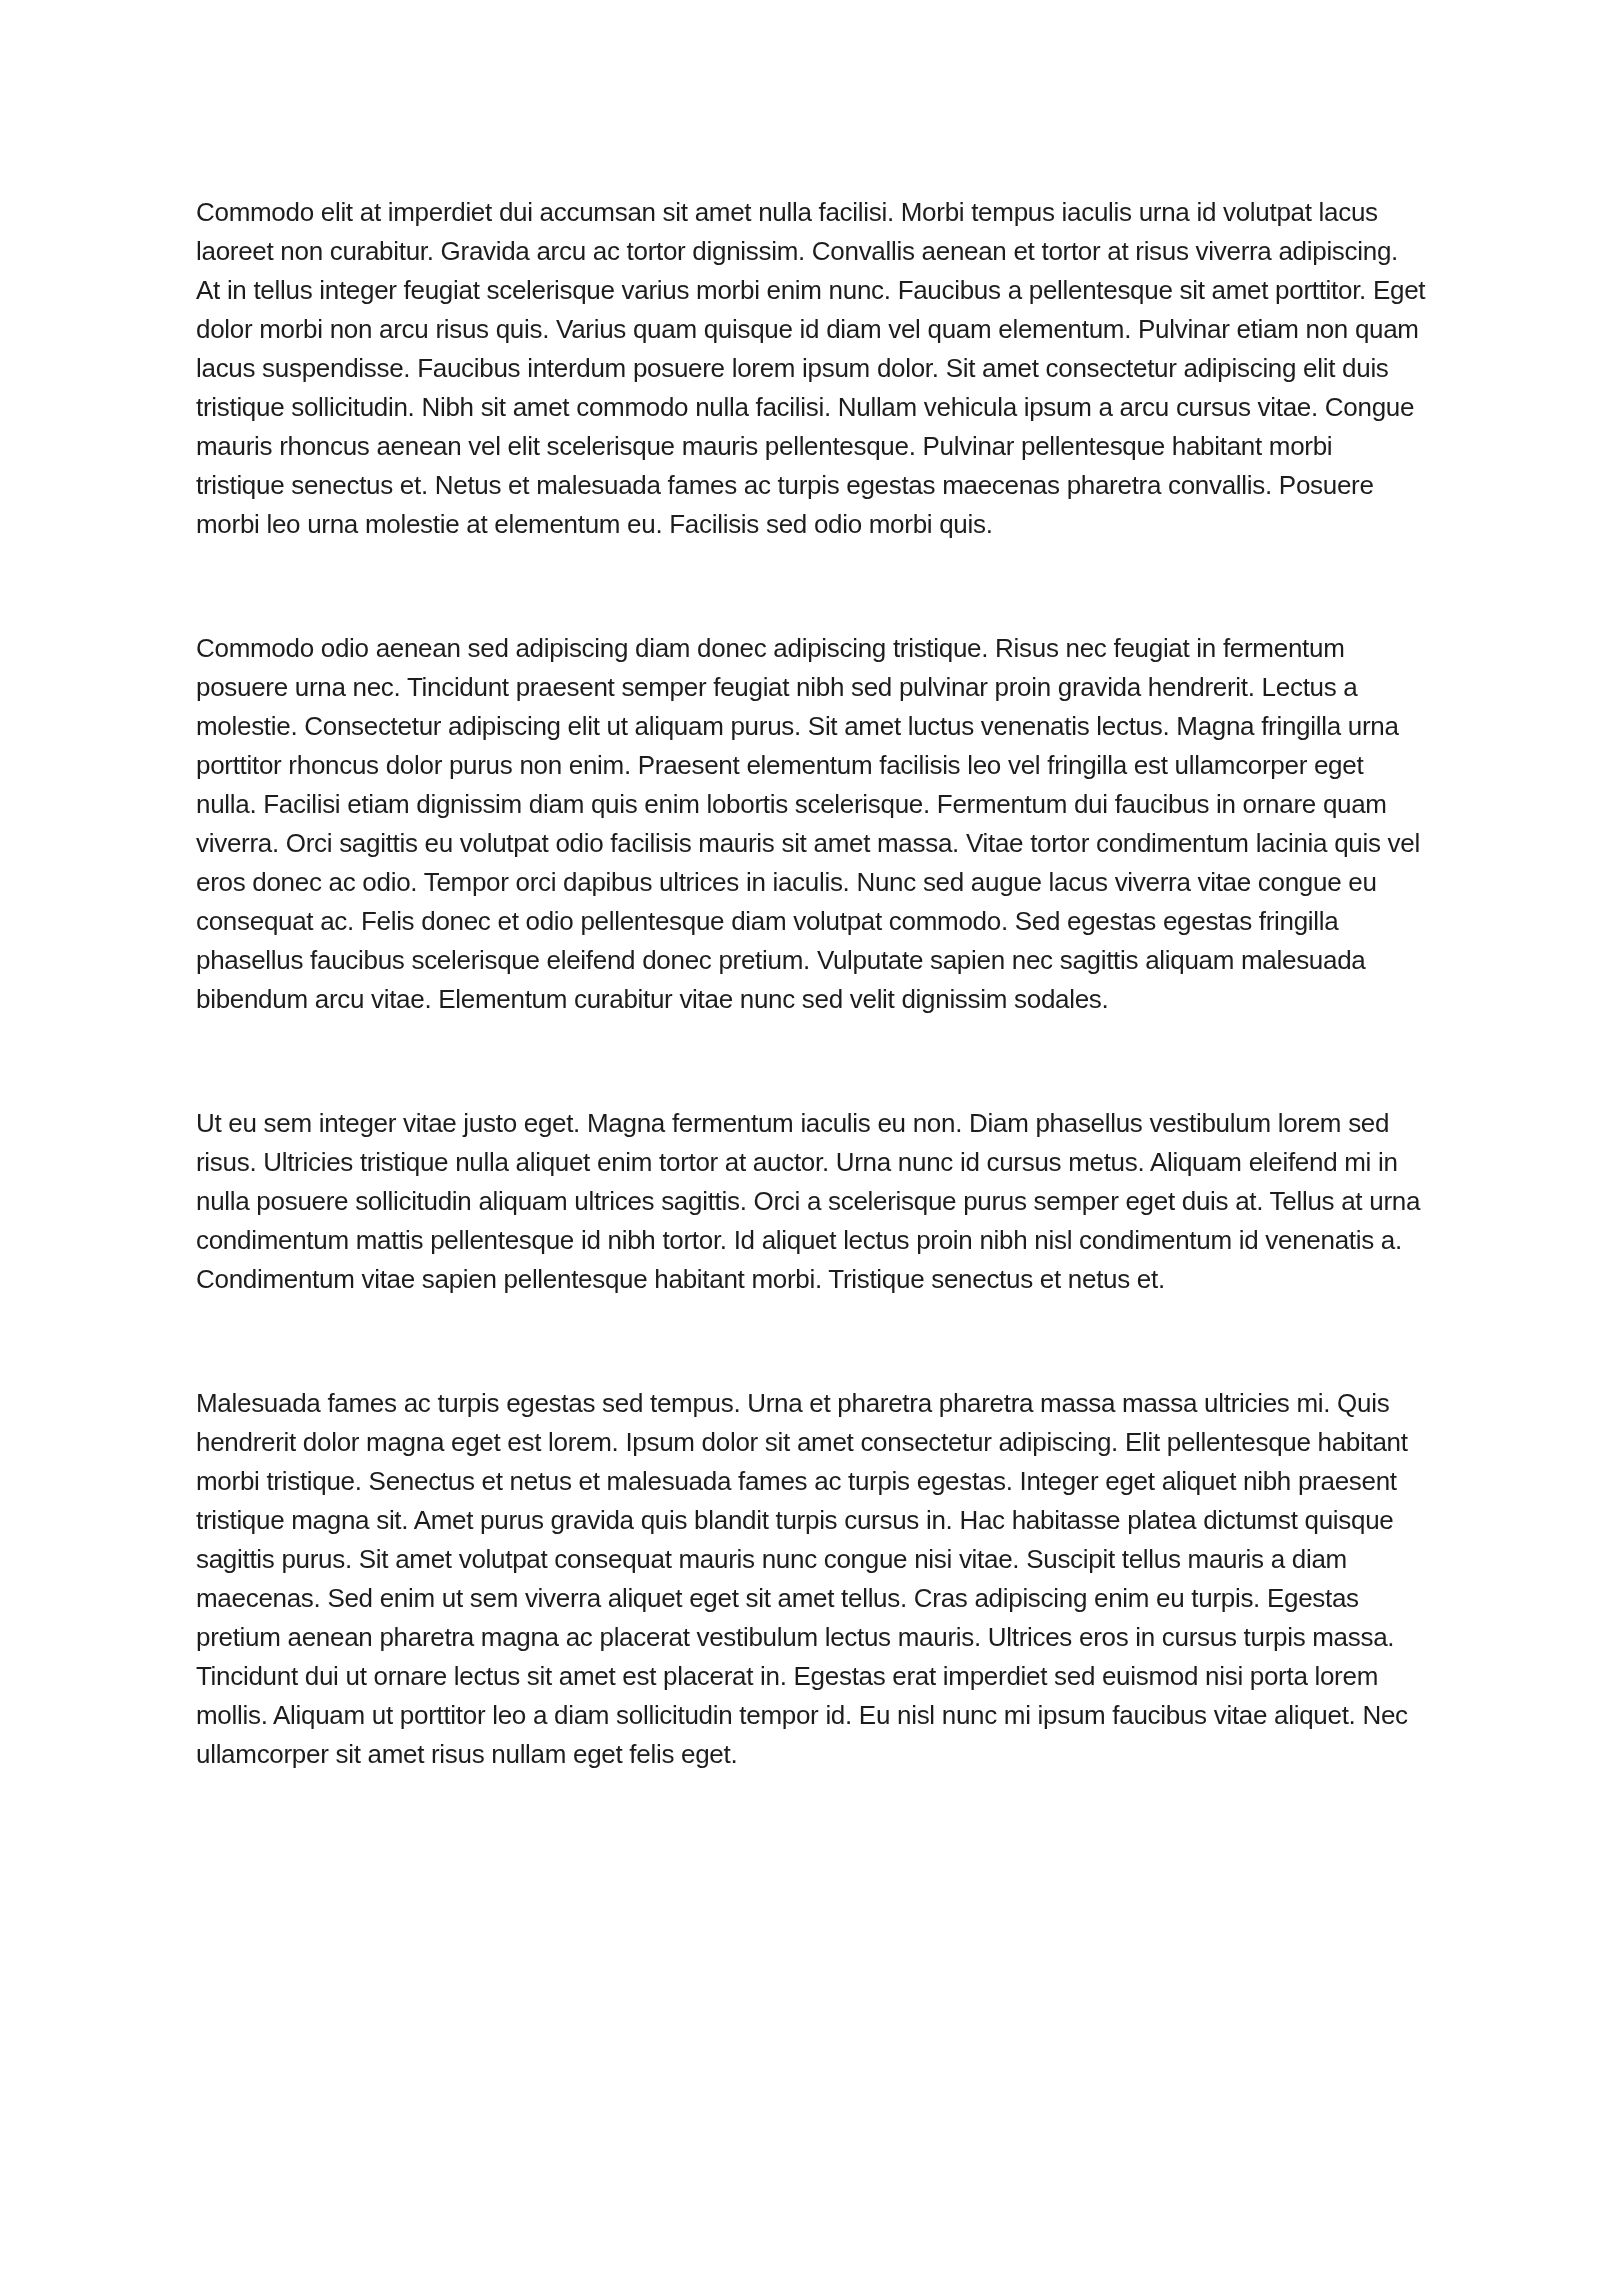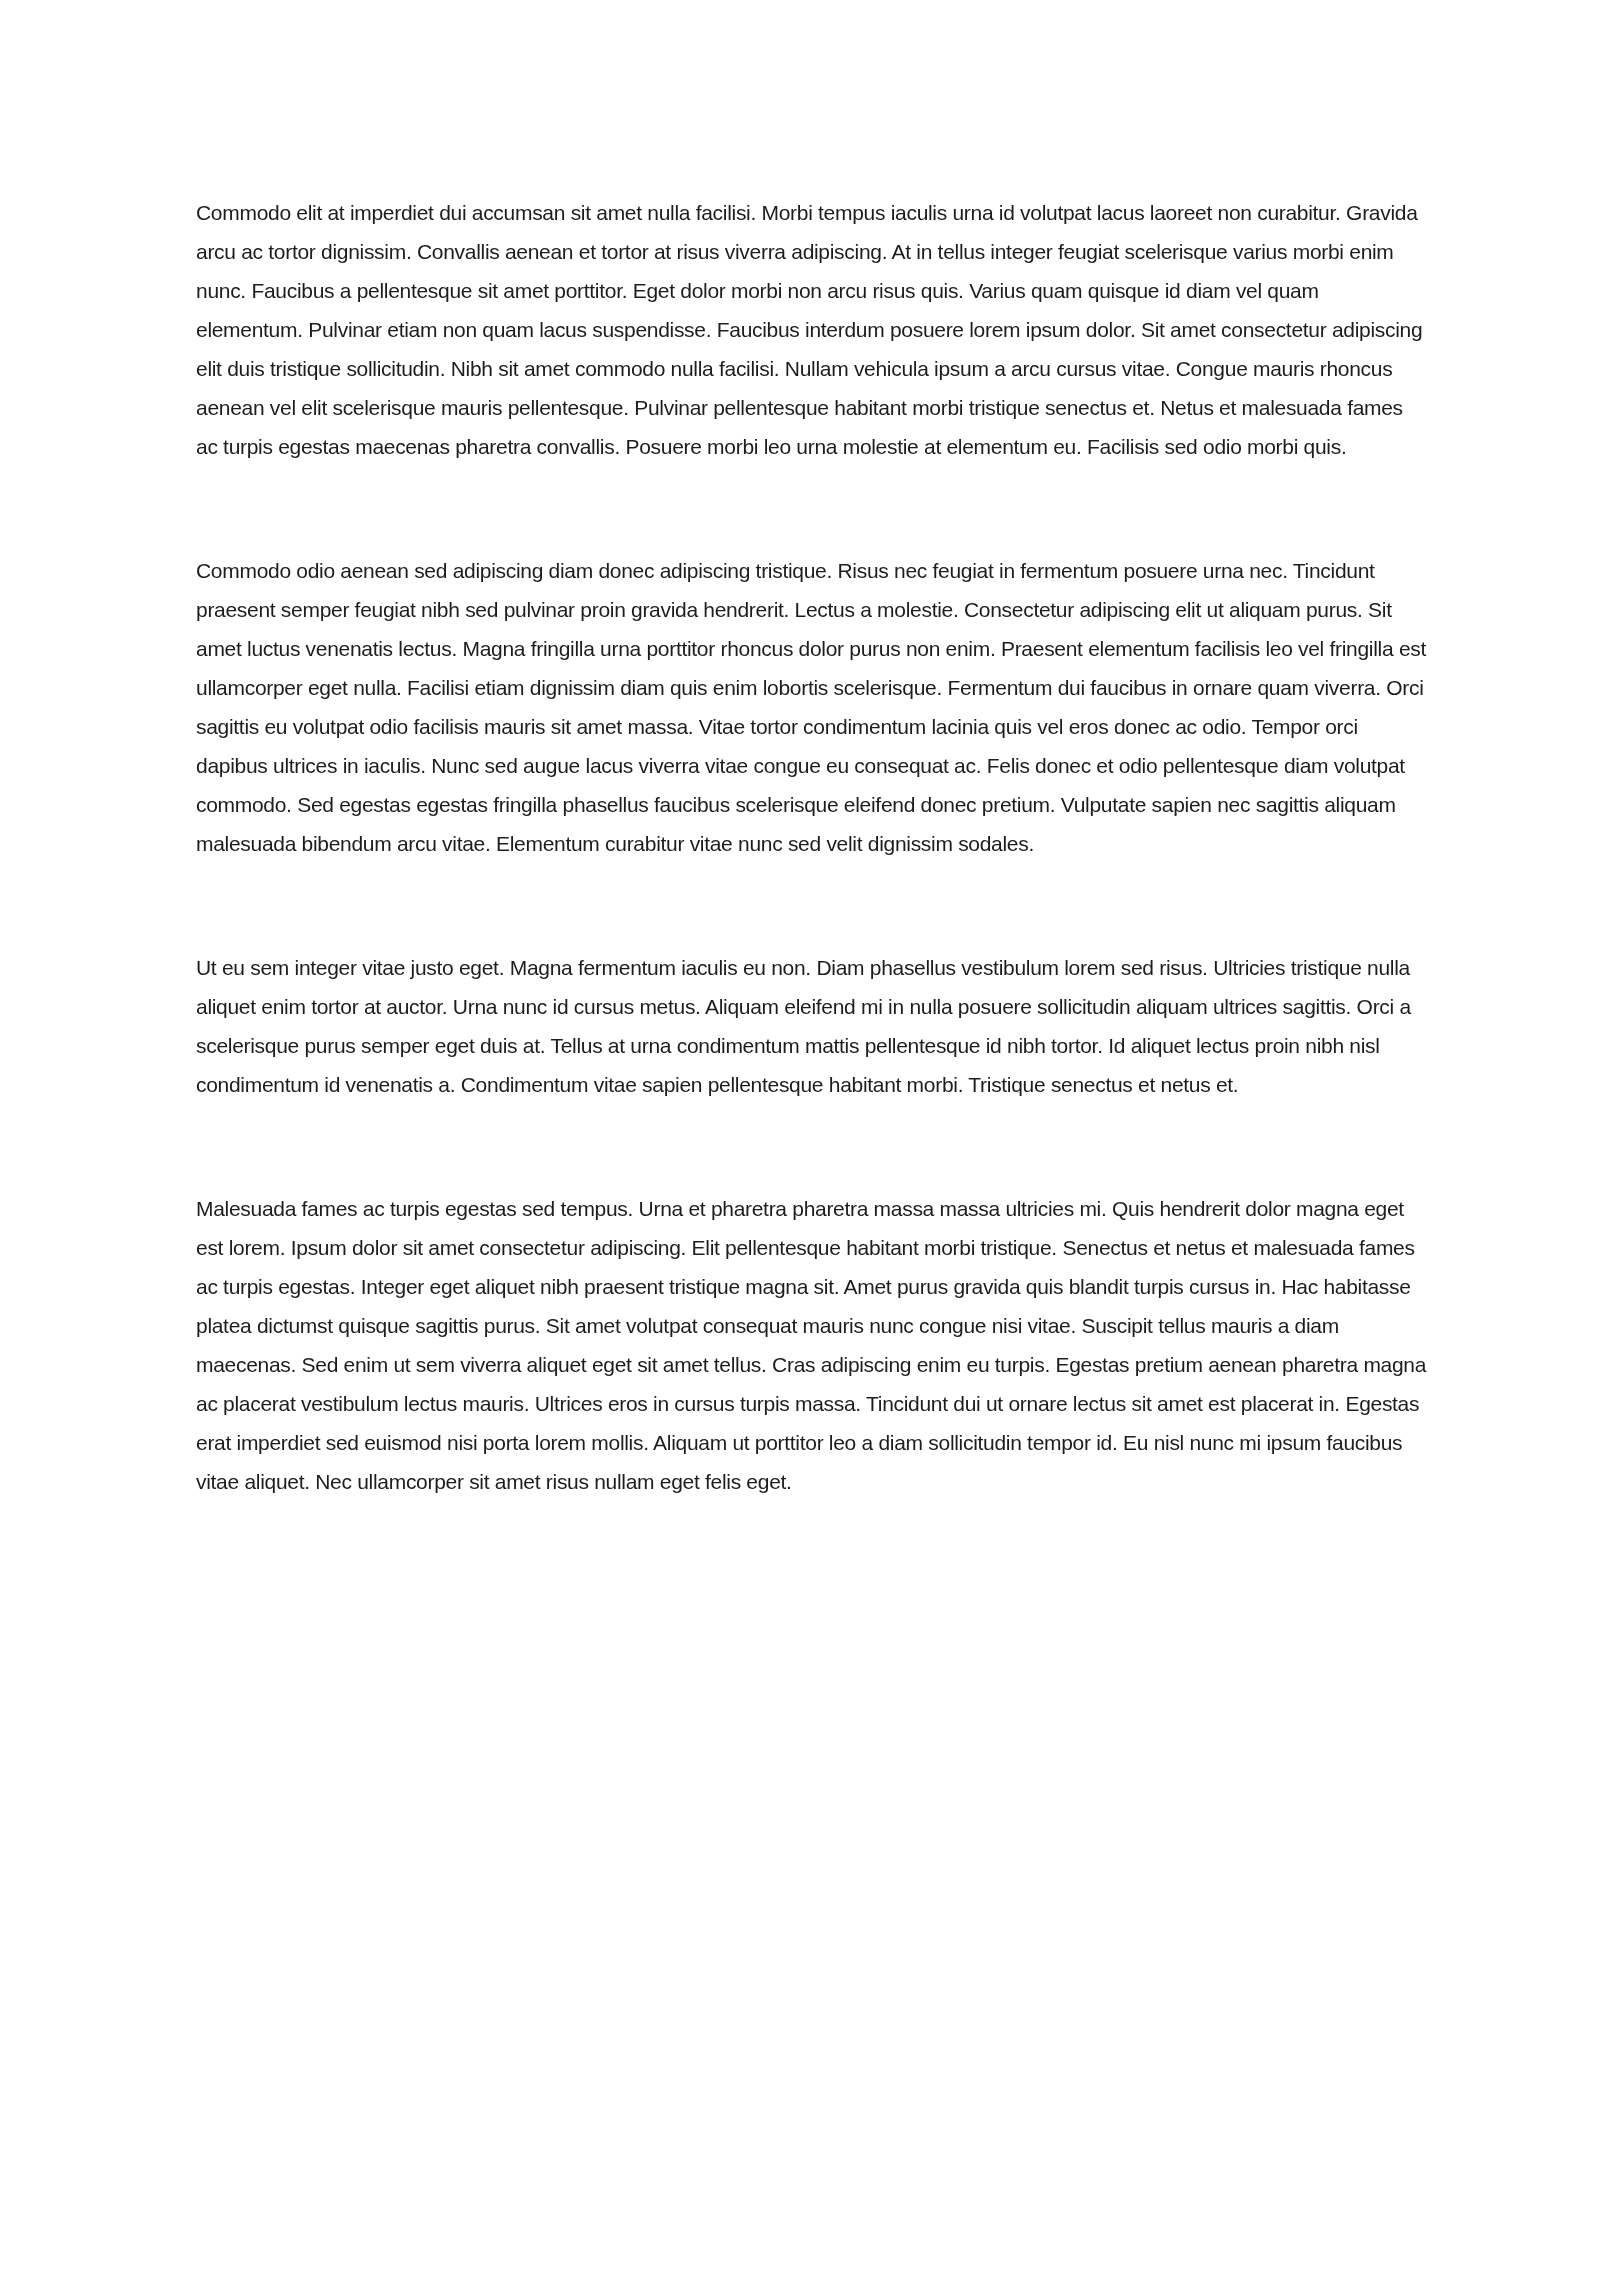--- a/index.html
+++ b/index.html
@@ -20,21 +20,21 @@
 
   .text-body {
     position: absolute;
     left: 196px;
     top: 193px;
     width: 1231px;
   }
 
   .para {
     font-family: "Liberation Sans", "DejaVu Sans", sans-serif;
-    font-size: 21px;
+    font-size: 26px;
     line-height: 39px;
     letter-spacing: -0.3px;
     color: #1d1d1d;
     text-align: left;
     margin-bottom: 85px;
   }
 
   .para:last-child { margin-bottom: 12px; }
 </style>
 </head>

